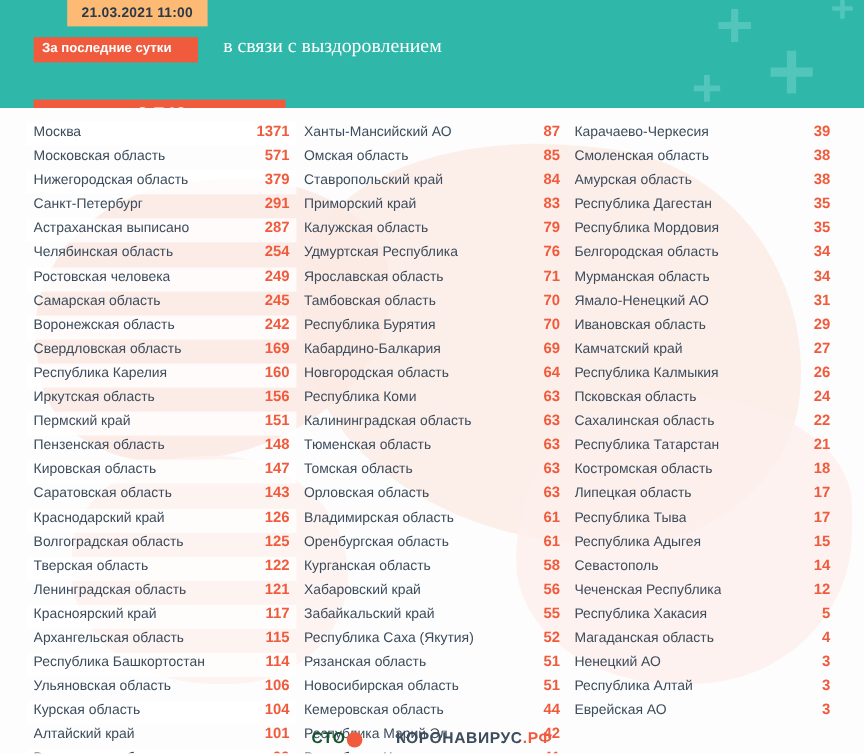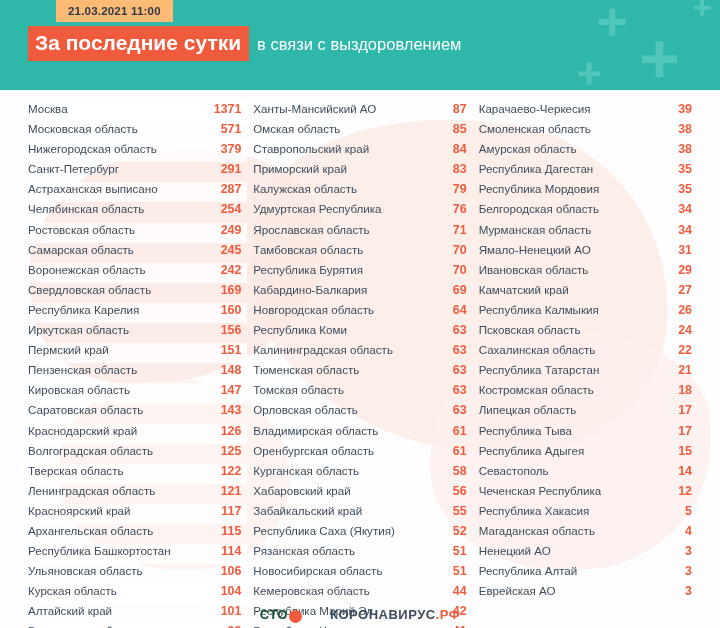--- a/index.html
+++ b/index.html
@@ -79,30 +79,31 @@
   .head-lines {
     position: absolute;
     left: 28px; top: 26px;
     line-height: 1.45;
   }
   .head-line { display: block; white-space: nowrap; }
   .hl-strong {
     display: inline-block;
     background: #ef5b3c;
     color: #ffffff;
-    font-size: 21px;
+    font-size: 11px;
     font-weight: bold;
-    padding: 2px 8px 3px 7px;
+    padding: 2px 22px 3px 7px;
     text-align: center;
   }
   .hl-plain {
     color: #ffffff;
     font-size: 16.5px;
     font-weight: normal;
-    padding-left: 8px;
+    padding-left: 21px;
+    font-family: Liberation Serif, serif;
   }
   .hl-strong2 {
     display: inline-block;
     background: #ef5b3c;
     color: #ffffff;
     font-size: 16.5px;
     font-weight: bold;
     padding: 2px 7px 3px 7px;
     margin-top: 31px;
   }
@@ -223,21 +224,21 @@
         </div>
       <div class="row stripe">
           <span class="name">Астраханская выписано</span>
           <span class="val">287</span>
         </div>
       <div class="row">
           <span class="name">Челябинская область</span>
           <span class="val">254</span>
         </div>
       <div class="row stripe">
-          <span class="name">Ростовская область</span>
+          <span class="name">Ростовская человека</span>
           <span class="val">249</span>
         </div>
       <div class="row">
           <span class="name">Самарская область</span>
           <span class="val">245</span>
         </div>
       <div class="row stripe">
           <span class="name">Воронежская область</span>
           <span class="val">242</span>
         </div>

